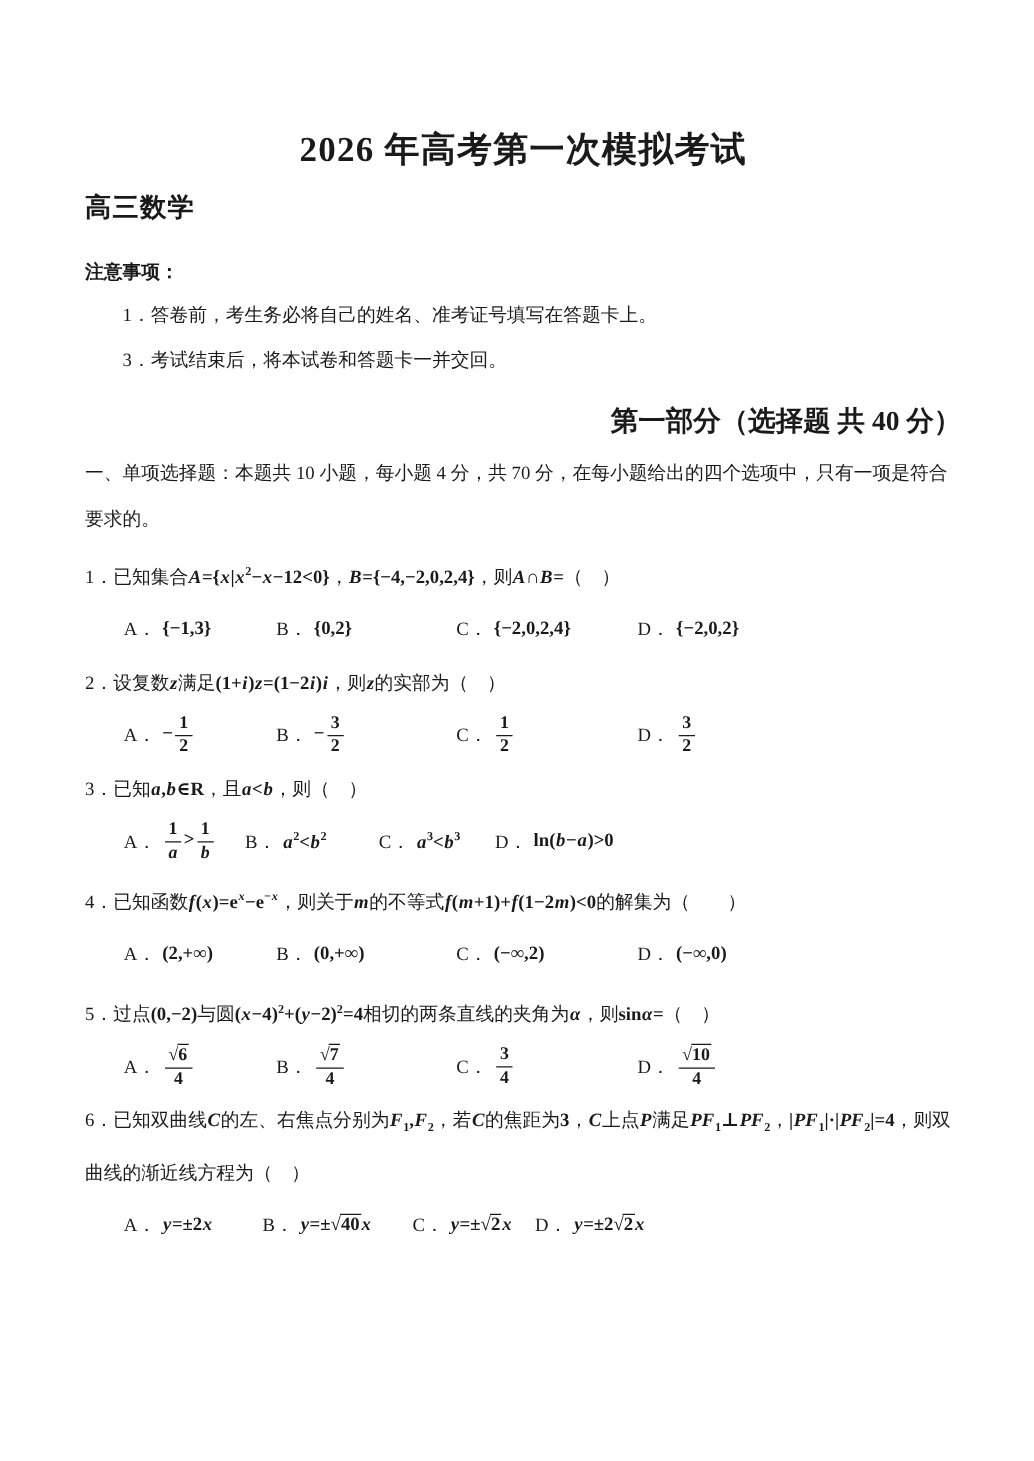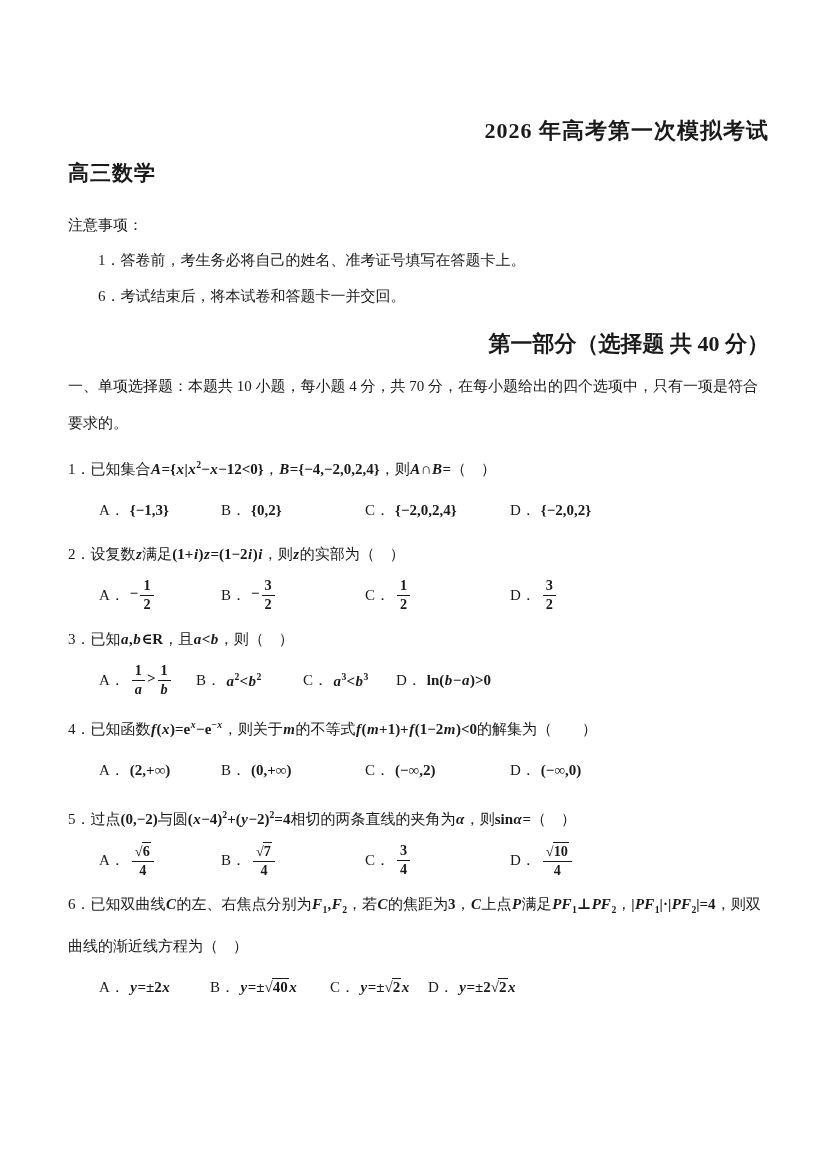--- a/index.html
+++ b/index.html
@@ -13,40 +13,40 @@
     background: #ffffff;
     color: #1a1a1a;
     font-family: "Liberation Serif", "DejaVu Serif", serif;
     font-size: 15px;
     padding: 100px 58px 0 68px;
     overflow: hidden;
   }
 
   
   .title {
-    margin: 16px 0 13px 0;
-    text-align: right;
-    font-size: 22px;
+    margin: 1px 0 13px 0;
+    text-align: center;
+    font-size: 28px;
     font-weight: 700;
     letter-spacing: 1px;
   }
   .subject {
     margin: 0 0 21px 0;
     font-size: 21px;
     font-weight: 700;
     letter-spacing: 1px;
   }
   .meta {
     text-align: center;
     font-size: 13.5px;
     margin: 0 0 10px 0;
   }
 
   
-  .notice-h { font-weight: 400; line-height: 34px; }
+  .notice-h { font-weight: 700; line-height: 34px; }
   .notice p { margin: 0; text-indent: 2em; line-height: 36px; }
 
   
   .part-h {
     text-align: right;
     font-size: 22px;
     font-weight: 700;
     margin: 15px 0 9px 0;
   }
   .intro { margin: 0 0 4px 0; line-height: 37px; }
@@ -96,21 +96,21 @@
 <body>
 
 <div class="page">
 
   <h1 class="title">2026 年高考第一次模拟考试</h1>
   <h2 class="subject">高三数学</h2>
 
   <div class="notice">
     <div class="notice-h">注意事项：</div>
     <p>1．答卷前，考生务必将自己的姓名、准考证号填写在答题卡上。</p>
-    <p>6．考试结束后，将本试卷和答题卡一并交回。</p>
+    <p>3．考试结束后，将本试卷和答题卡一并交回。</p>
   </div>
 
   <h3 class="part-h">第一部分（选择题 共 40 分）</h3>
   <p class="intro">一、单项选择题：本题共 10 小题，每小题 4 分，共 70 分，在每小题给出的四个选项中，只有一项是符合要求的。</p>
 
   <section class="q">
     <p class="stem"><span class="qn">1．</span><span>已知集合<m><v>A</v>={<v>x</v>|<v>x</v><sup>2</sup>−<v>x</v>−12&lt;0}</m>，<m><v>B</v>={−4,−2,0,2,4}</m>，则<m><v>A</v>∩<v>B</v>=</m>（　）</span></p>
     <div class="opts opts-std">
       <span class="opt">
           <span class="ol">A．</span>

